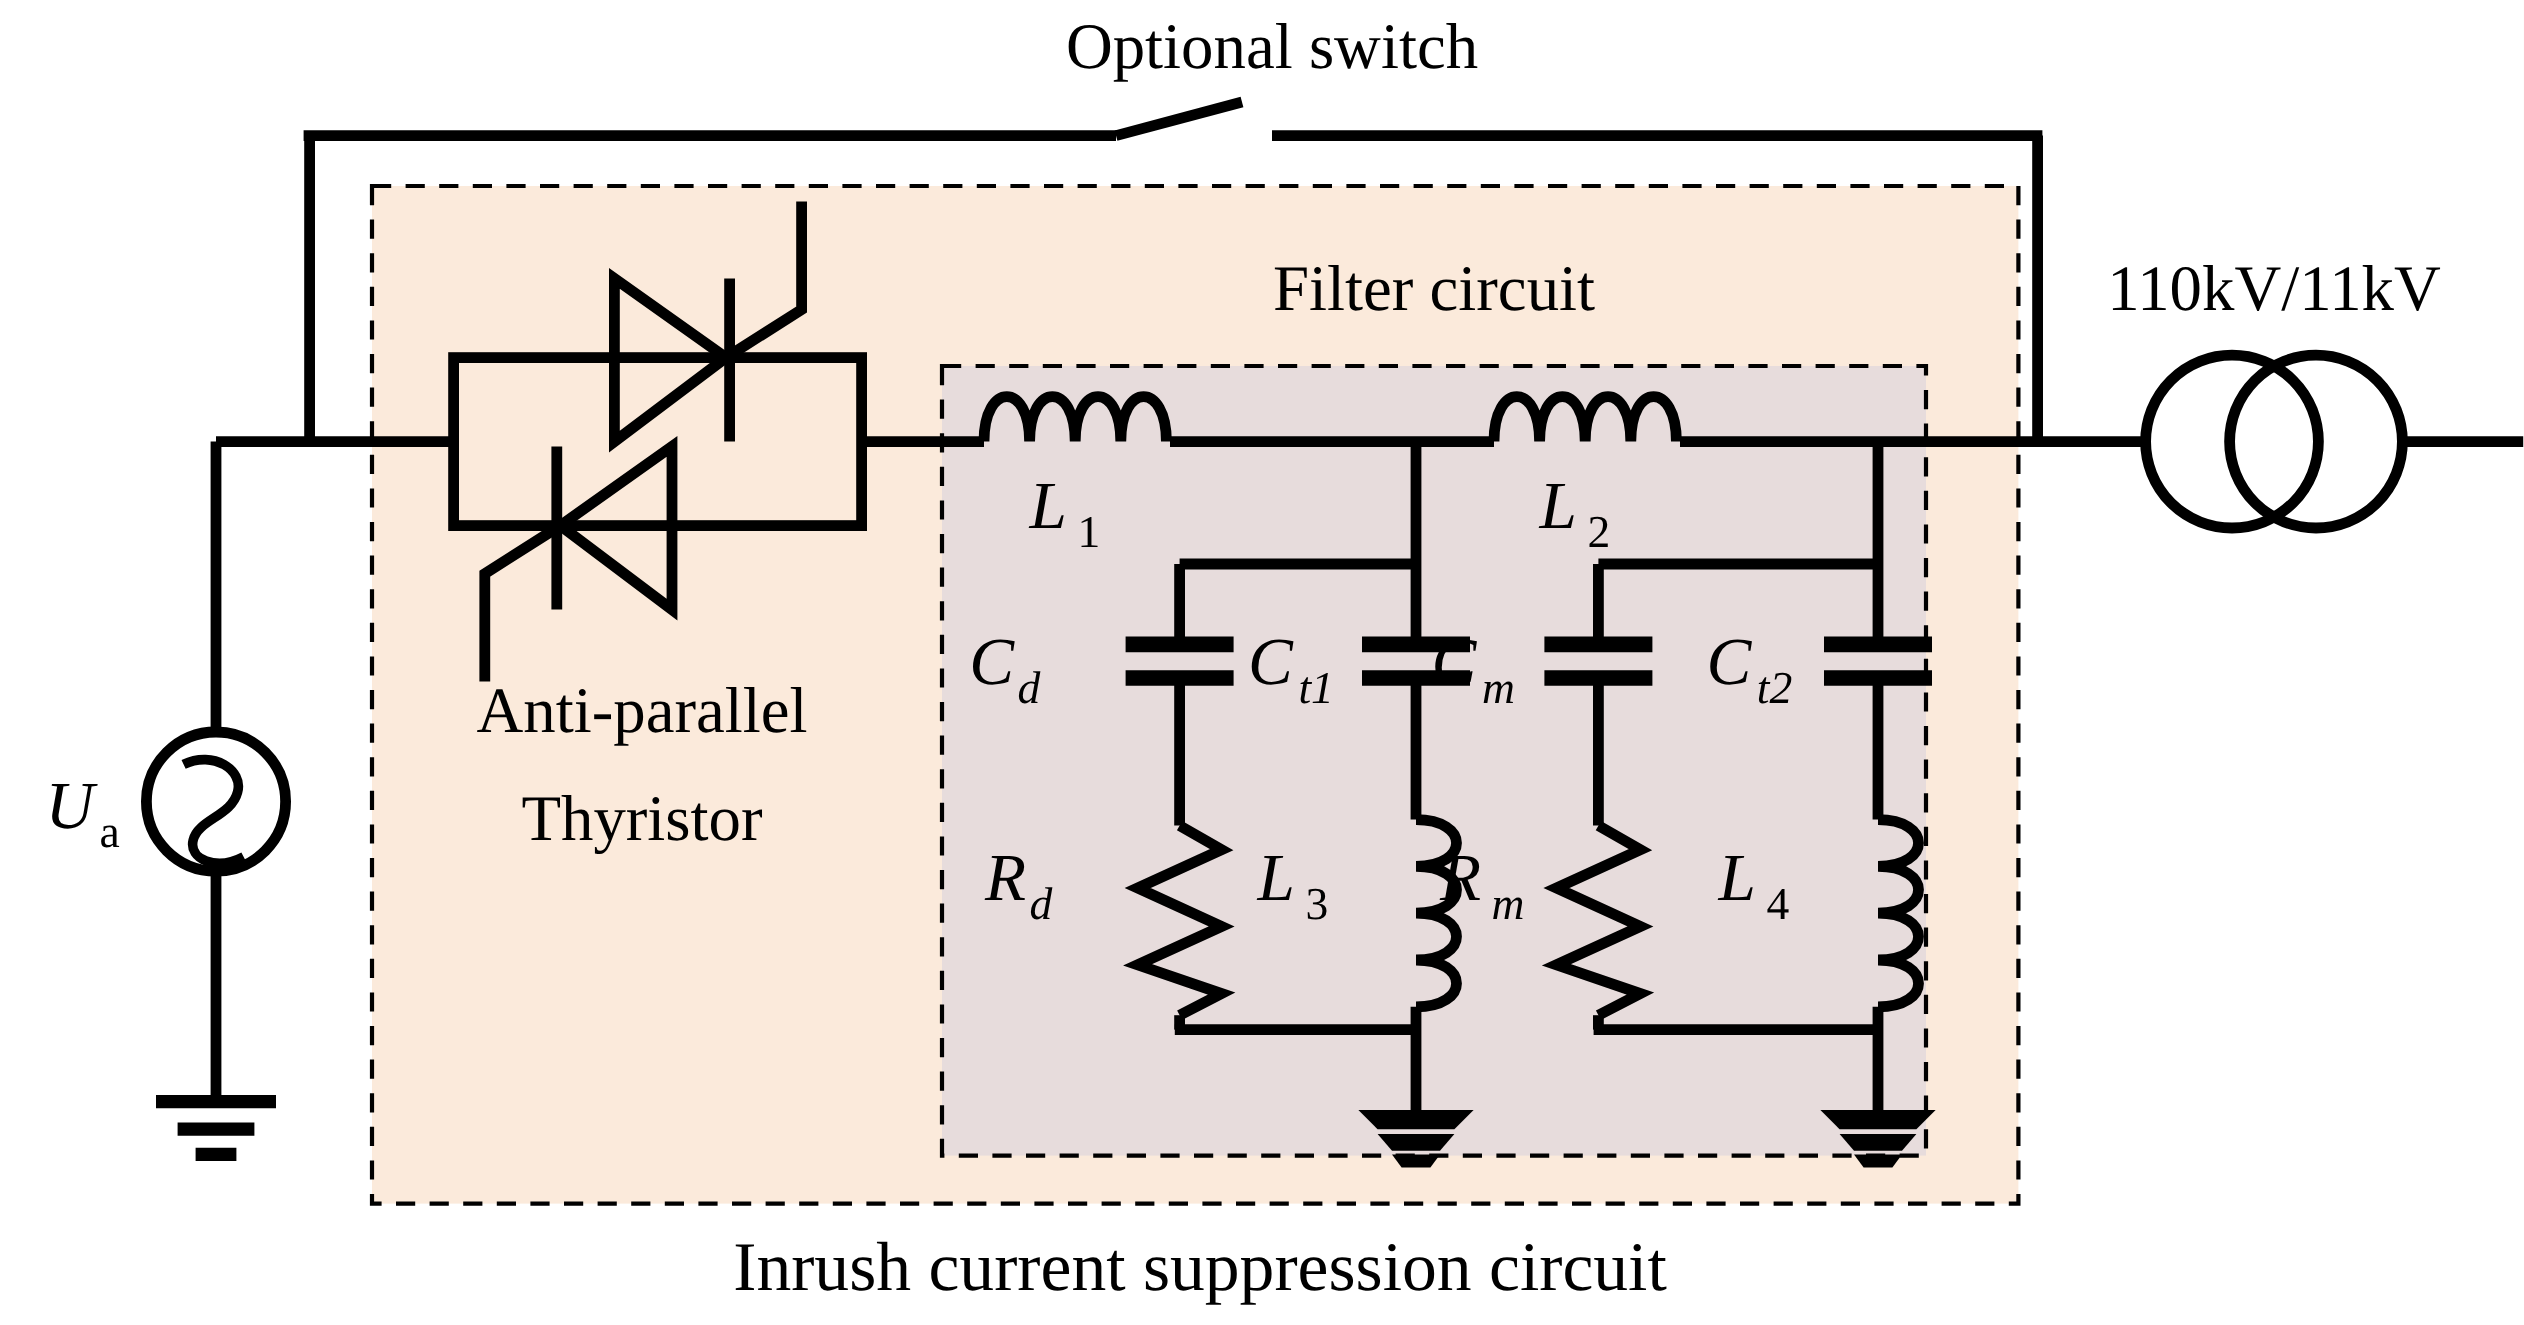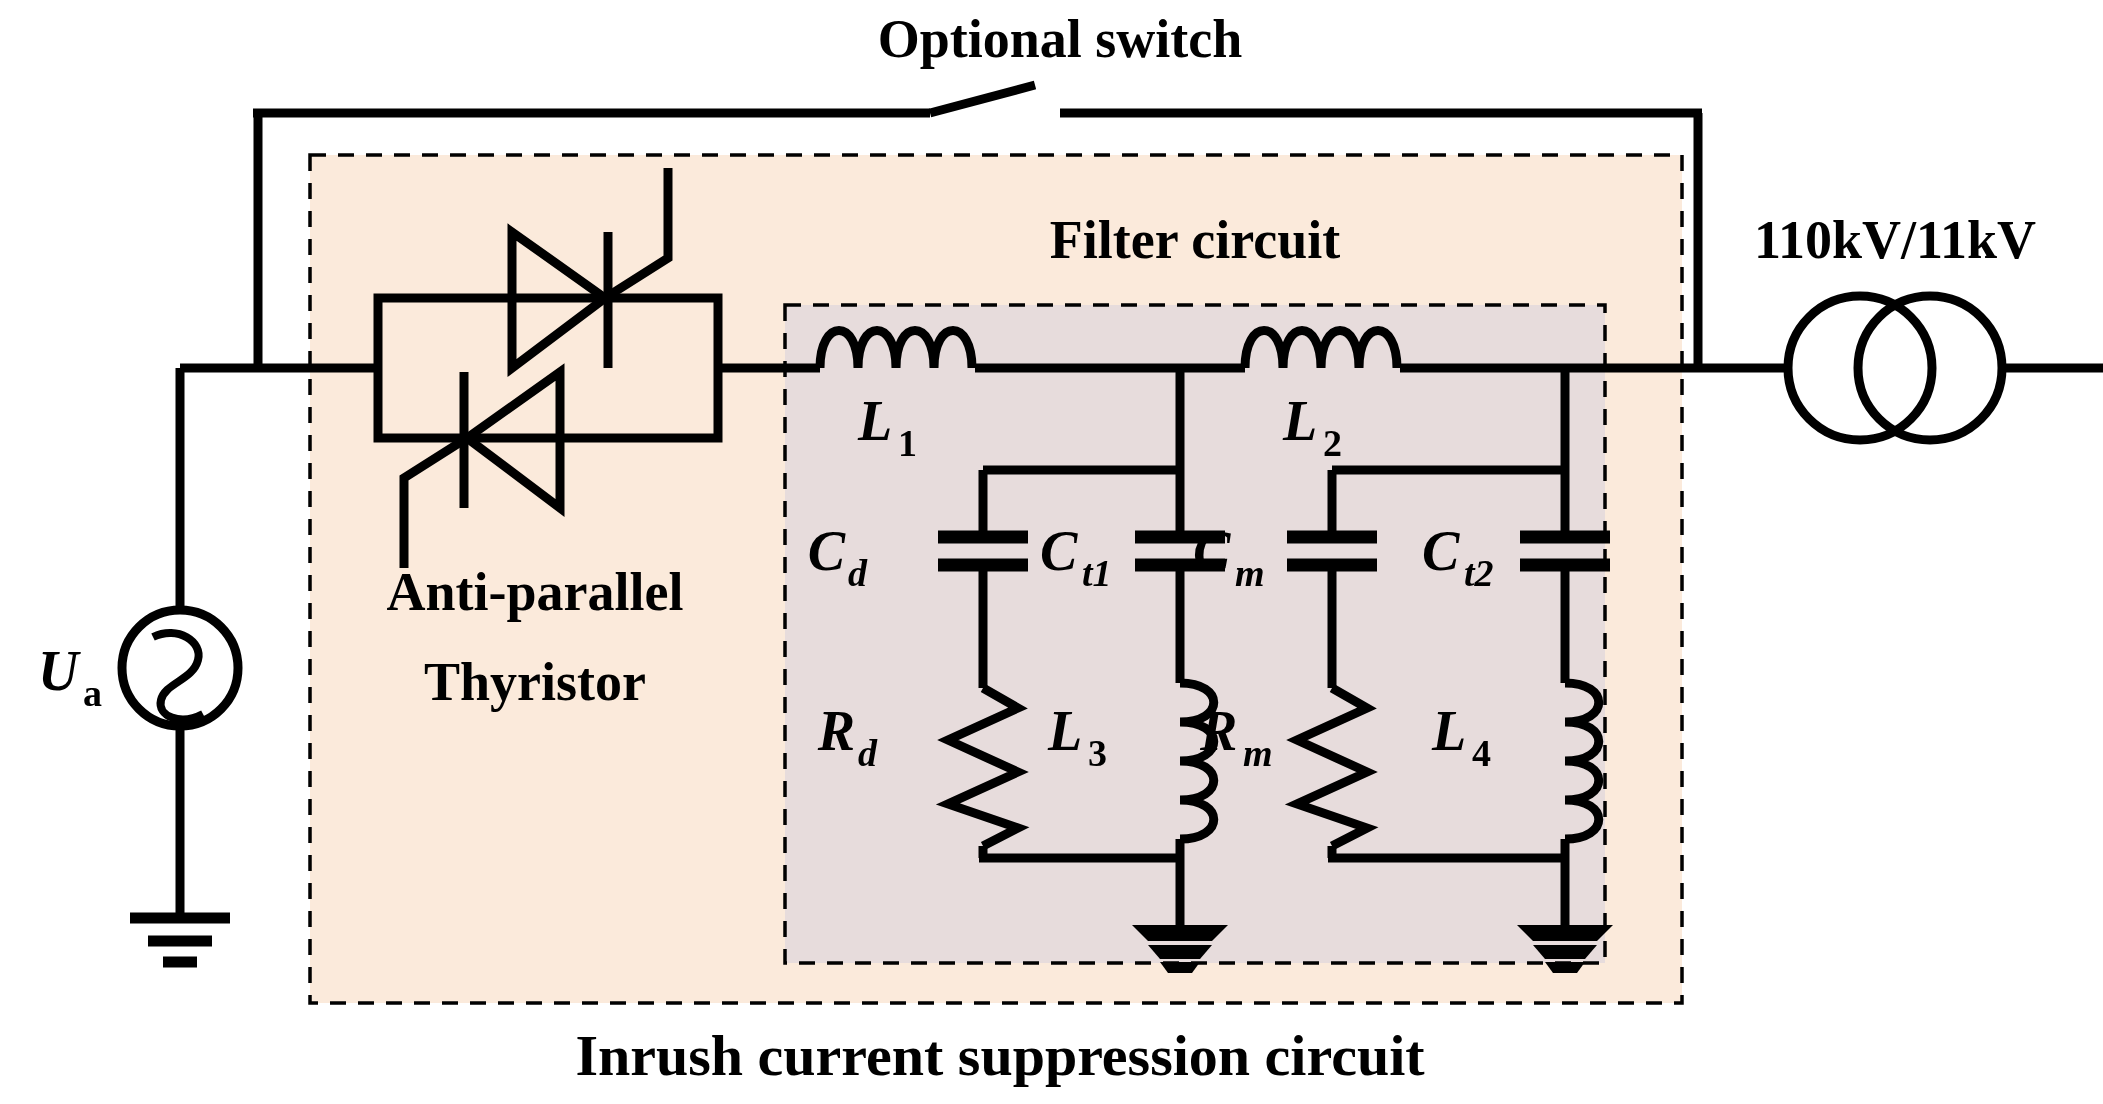--- a/index.html
+++ b/index.html
@@ -7,21 +7,20 @@
     padding: 0;
     background: #ffffff;
   }
   #canvas {
     position: relative;
     width: 2103px;
     height: 1104px;
     background: #ffffff;
     font-family: "Liberation Serif", "DejaVu Serif", serif;
     overflow: hidden;
-    font-weight: bold;
   }
   svg.diagram {
     position: absolute;
     left: 0;
     top: 0;
     width: 2103px;
     height: 1104px;
   }
   .wire {
     stroke: #000000;

